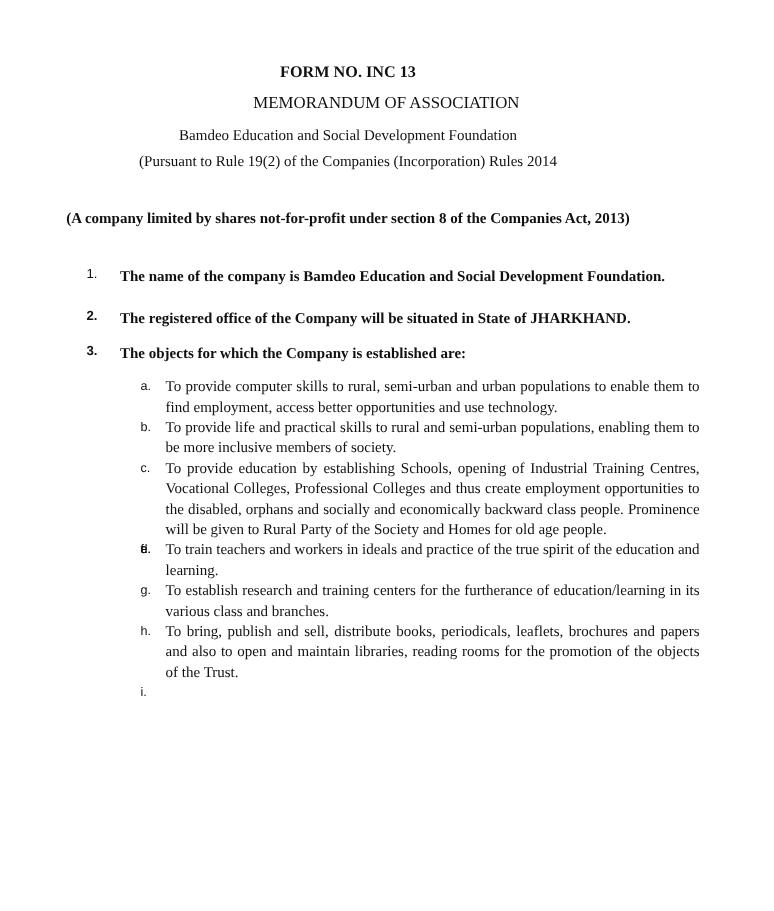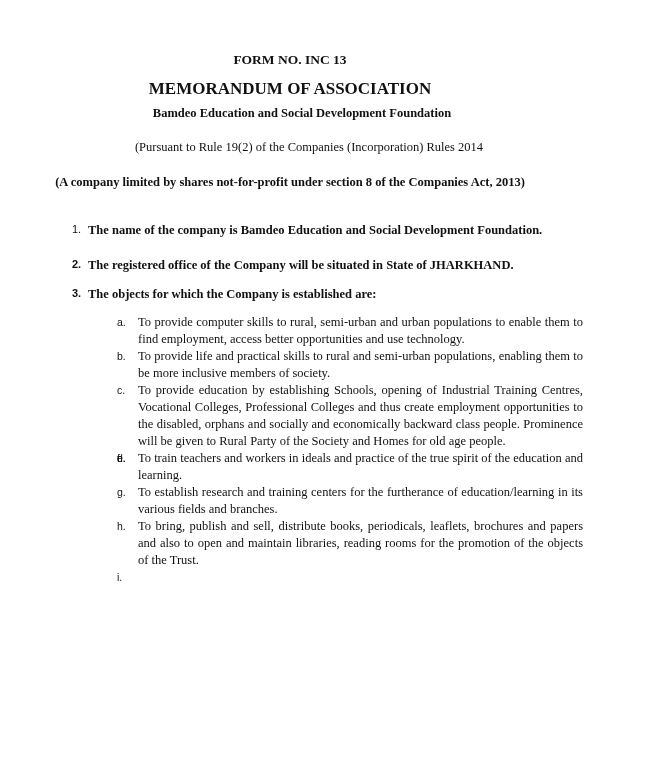--- a/index.html
+++ b/index.html
@@ -1,28 +1,28 @@
 <!DOCTYPE html>
 <html><head>
 <meta charset="utf-8">
 <style>
   html, body { margin: 0; padding: 0; background: #ffffff; }
   body { width: 645px; height: 759px; position: relative; overflow: hidden;
          font-family: "Liberation Serif", "DejaVu Serif", serif; color: #111; }
   .center { position: absolute; left: 0; width: 580px; text-align: center; }
   .h-form { top: 52px; font-size: 13.5px; font-weight: bold; }
-  .h-moa { top: 79px; font-size: 17px; font-weight: bold; }
-  .h-org { top: 106px; font-size: 12.5px; font-weight: bold; padding-left: 12px; }
-  .h-rule { top: 140px; font-size: 12.5px; padding-left: 19px; }
+  .h-moa { top: 79px; font-size: 14px; font-weight: normal; margin-left: 32px; }
+  .h-org { top: 106px; font-size: 12.5px; font-weight: normal; }
+  .h-rule { top: 127px; font-size: 12.5px; }
   .h-company { top: 175px; font-size: 12.5px; font-weight: bold; }
 
   .clause { position: absolute; left: 72px; width: 520px; font-size: 12.5px; font-weight: bold; }
   .clause .num { position: absolute; left: 0; font-family: "Liberation Sans", "DejaVu Sans", sans-serif; font-size: 11px; }
   .clause .num.plain { font-weight: normal; }
-  .clause .txt { position: absolute; left: 16px; white-space: nowrap; }
+  .clause .txt { position: absolute; left: 28px; white-space: nowrap; }
   .c1 { top: 223px; }
   .c2 { top: 258px; }
   .c3 { top: 287px; }
 
   .objects { position: absolute; left: 117px; top: 314px; width: 466px; margin: 0; padding: 0; list-style: none; font-size: 12.5px; line-height: 17px; }
   .objects li { position: relative; padding-left: 21px; text-align: justify; }
   .objects li .letter { position: absolute; left: 0; top: 0; font-family: "Liberation Sans", "DejaVu Sans", sans-serif; font-size: 10.5px; }
 </style>
 </head>
 <body>
@@ -47,17 +47,17 @@
     <span class="txt">The objects for which the Company is established are:</span>
   </div>
 
   <ul class="objects">
     <li><span class="letter">a.</span><span>To provide computer skills to rural, semi-urban and urban populations to enable them to find employment, access better opportunities and use technology.</span></li>
     <li><span class="letter">b.</span><span>To provide life and practical skills to rural and semi-urban populations, enabling them to be more inclusive members of society.</span></li>
     <li><span class="letter">c.</span><span>To provide education by establishing Schools, opening of Industrial Training Centres, Vocational Colleges, Professional Colleges and thus create employment opportunities to the disabled, orphans and socially and economically backward class people. Prominence will be given to Rural Party of the Society and Homes for old age people.</span></li>
     <li><span class="letter">d.</span></li>
     <li><span class="letter">e.</span></li>
     <li><span class="letter">f.</span><span>To train teachers and workers in ideals and practice of the true spirit of the education and learning.</span></li>
-    <li><span class="letter">g.</span><span>To establish research and training centers for the furtherance of education/learning in its various fields and branches.</span></li>
+    <li><span class="letter">g.</span><span>To establish research and training centers for the furtherance of education/learning in its various class and branches.</span></li>
     <li><span class="letter">h.</span><span>To bring, publish and sell, distribute books, periodicals, leaflets, brochures and papers and also to open and maintain libraries, reading rooms for the promotion of the objects of the Trust.</span></li>
     <li><span class="letter">i.</span></li>
   </ul>
 </div>
 
 </body></html>

